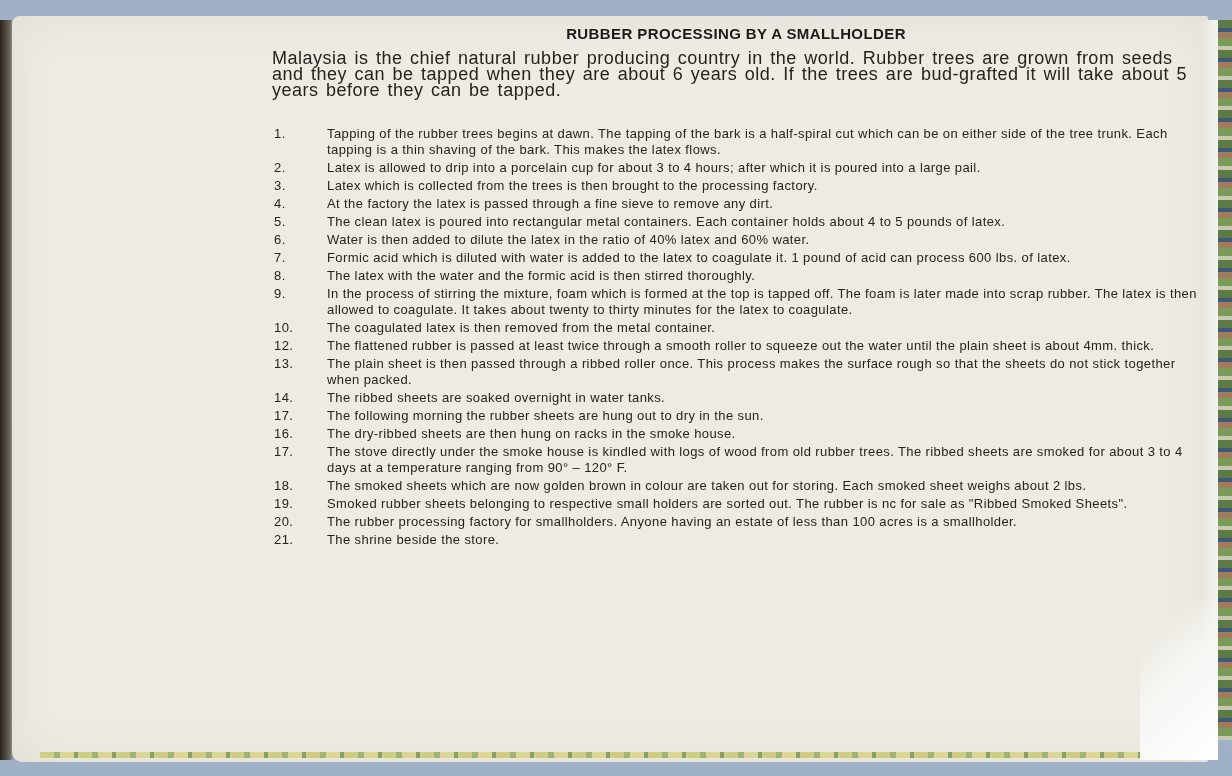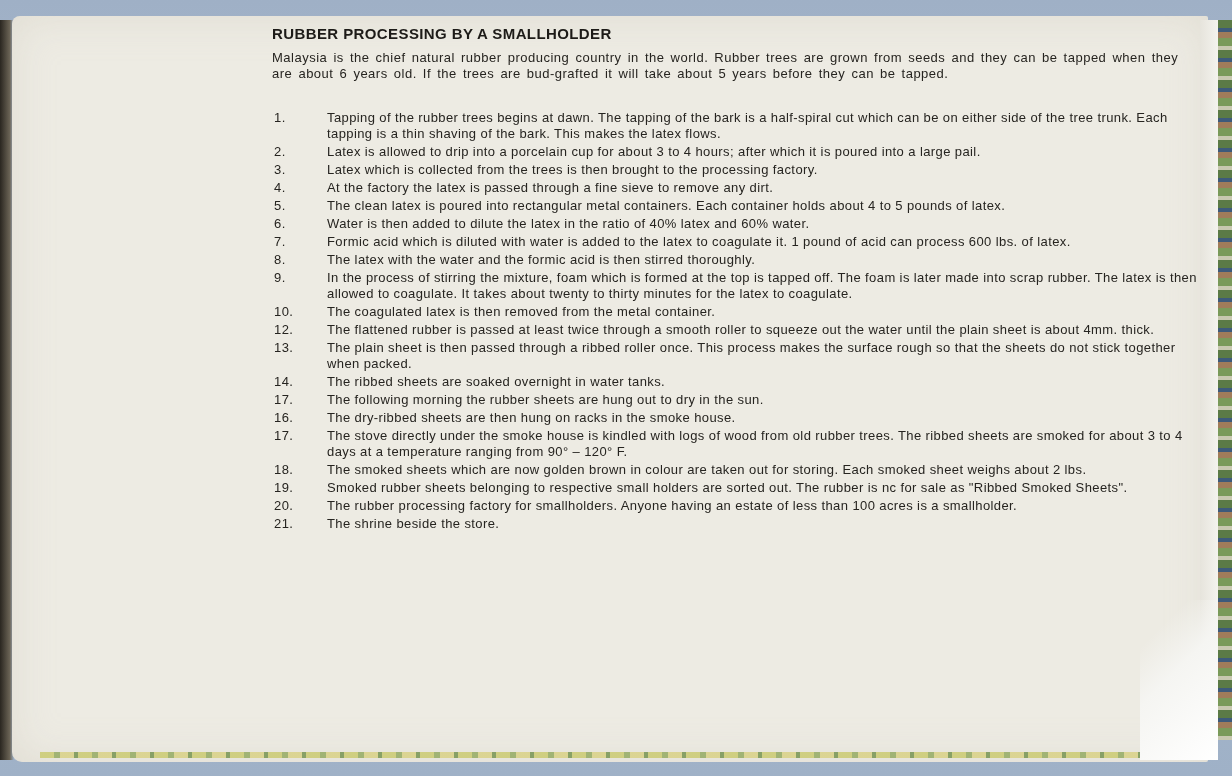--- a/index.html
+++ b/index.html
@@ -30,24 +30,24 @@
   .card-fold-right {
     position: absolute; left: 1200px; top: 20px; width: 18px; height: 740px;
     background: linear-gradient(90deg, #e6e4dc, #f4f3ee);
   }
   .torn {
     position: absolute; left: 1140px; top: 600px; width: 78px; height: 160px;
     background: linear-gradient(135deg, rgba(255,255,255,0) 20%, #f5f5f2 45%, #ffffff 100%);
   }
   .content { position: absolute; left: 272px; top: 22px; width: 928px; color: #262420; }
   .title {
-    font-weight: bold; font-size: 15px; letter-spacing: 0.4px;
+    text-align: center; font-weight: bold; font-size: 15px; letter-spacing: 0.4px;
     margin: 3px 0 8px 0; color: #1d1b18;
   }
-  .intro { font-size: 13px; line-height: 16px; letter-spacing: 0.5px; word-spacing: 2px; margin: 0 0 28px 0; }
+  .intro { font-size: 18px; line-height: 16px; letter-spacing: 0.5px; word-spacing: 2px; margin: 0 0 28px 0; }
   .steps { list-style: none; padding: 0; margin: 0; }
   .step { display: flex; font-size: 13px; line-height: 15.6px; letter-spacing: 0.4px; margin-bottom: 2.5px; }
   .step-num { width: 55px; flex: 0 0 55px; padding-left: 2px; box-sizing: border-box; }
   .step-text { flex: 1; }
 </style>
 </head>
 <body>
 
 <div class="shadow-left"></div>
 <div class="card"></div>

